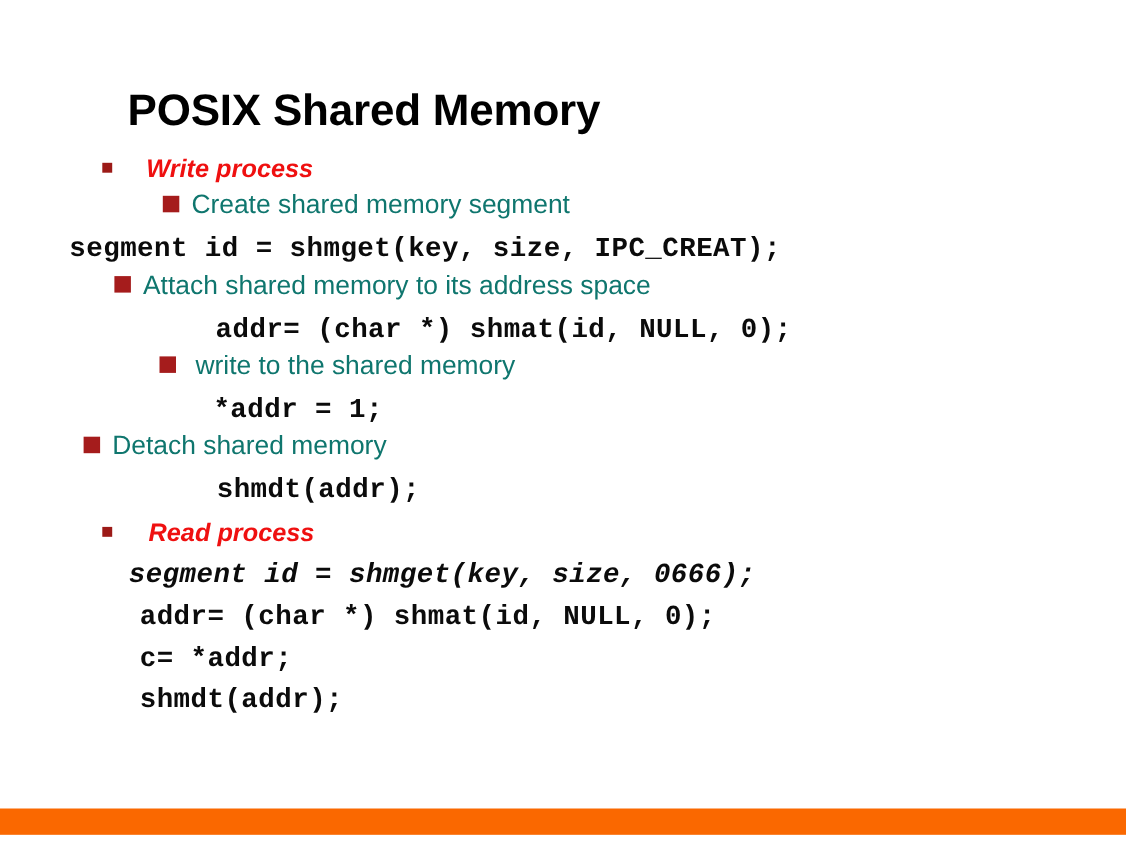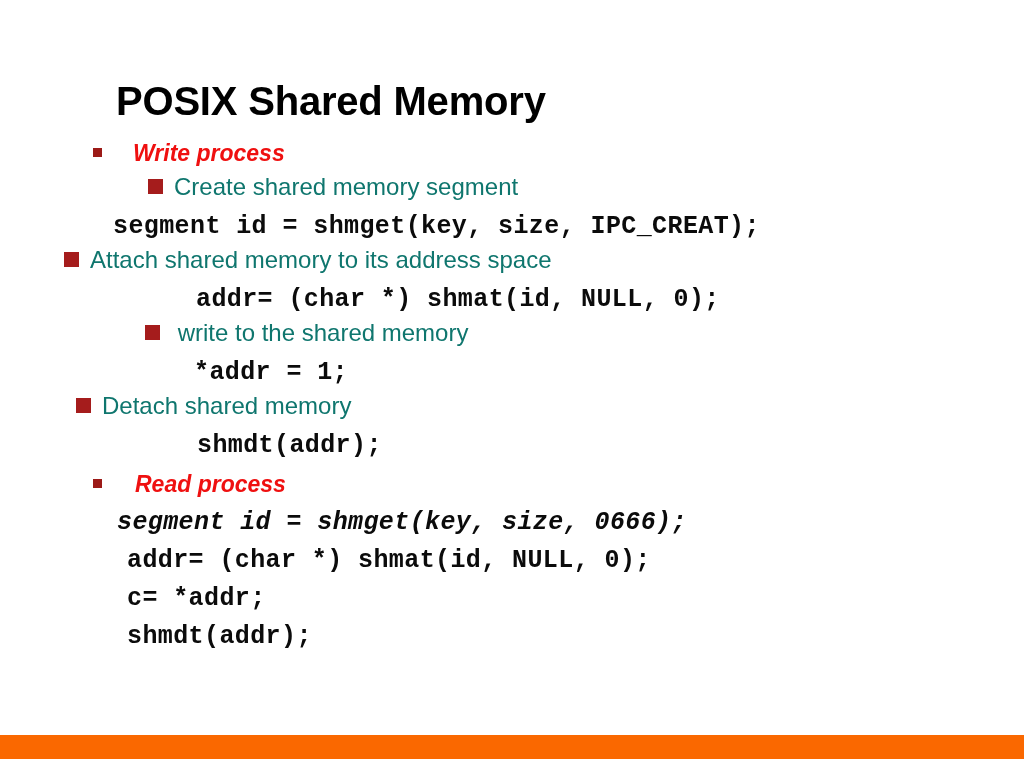--- a/index.html
+++ b/index.html
@@ -93,36 +93,36 @@
   }
   .lvl2 .txt {
     font-family: "Liberation Sans", sans-serif;
     font-size: 24px;
     font-weight: normal;
     color: #0f766e;
     margin-left: 11px;
   }
 
   .lvl2.indent-a { padding-left: 148px; }
-  .lvl2.indent-b { padding-left: 64px; }
+  .lvl2.indent-b { padding-left: 104px; }
   .lvl2.indent-c { padding-left: 145px; text-align: center; }
   .lvl2.indent-d { padding-left: 76px; }
 
   
   .code {
     font-family: "Liberation Mono", "DejaVu Sans Mono", monospace;
     font-size: 25px;
     font-weight: bold;
     color: #0b0b0b;
     letter-spacing: 0.4px;
     white-space: pre;
     height: 38px;
     line-height: 38px;
   }
-  .code.c-1 { padding-left: 113px; }
+  .code.c-1 { padding-left: 63px; }
   .code.c-2 { padding-left: 196px; }
   .code.c-3 { padding-left: 194px; }
   .code.c-4 { padding-left: 197px; }
   .code.c-5 { padding-left: 117px; font-style: italic; }
   .code.c-6 { padding-left: 127px; }
   .code.c-7 { padding-left: 127px; }
   .code.c-8 { padding-left: 127px; }
 
   .sp-before-read { height: 6px; }
 

